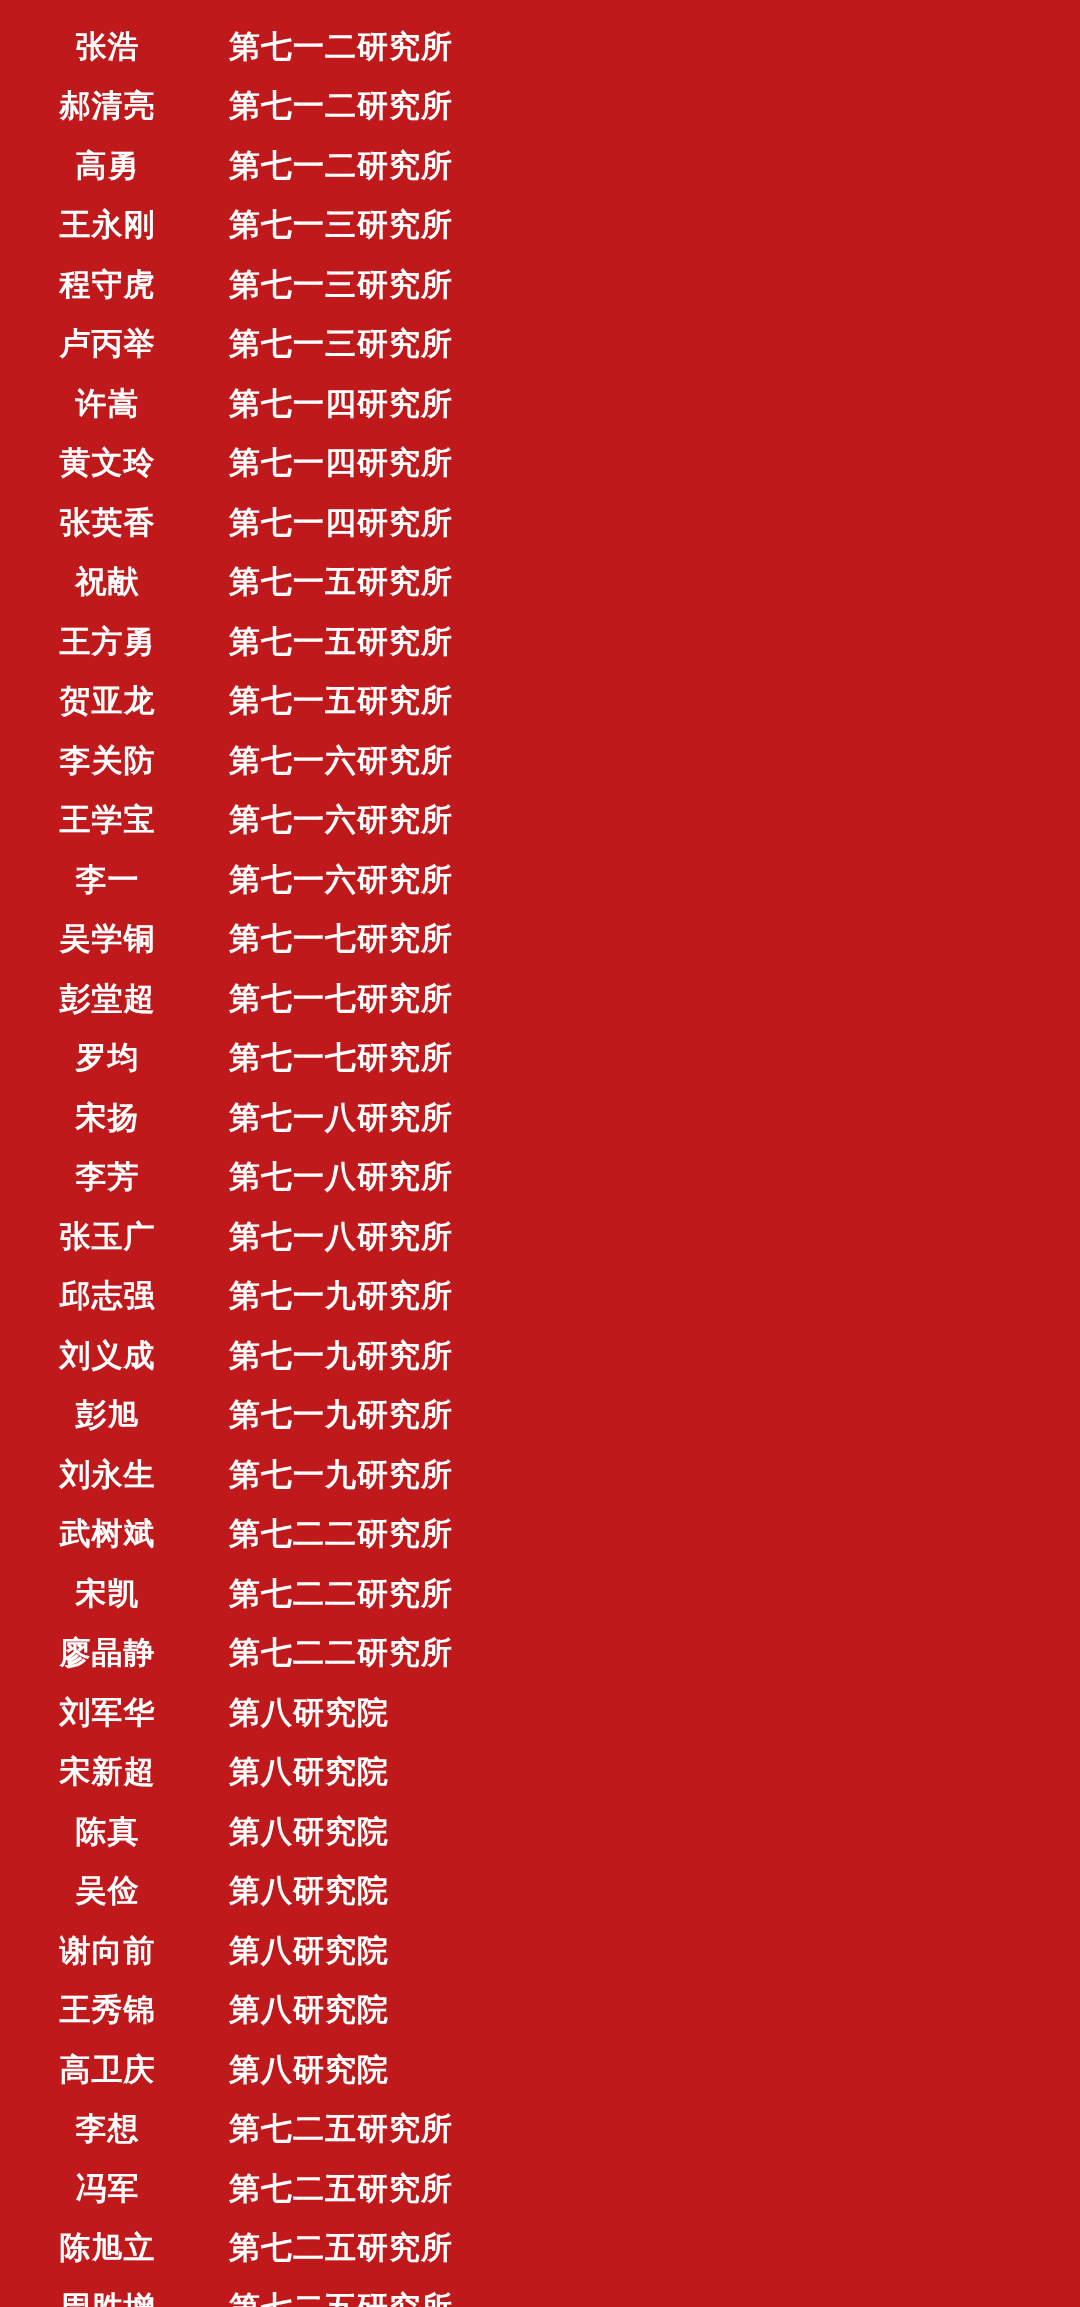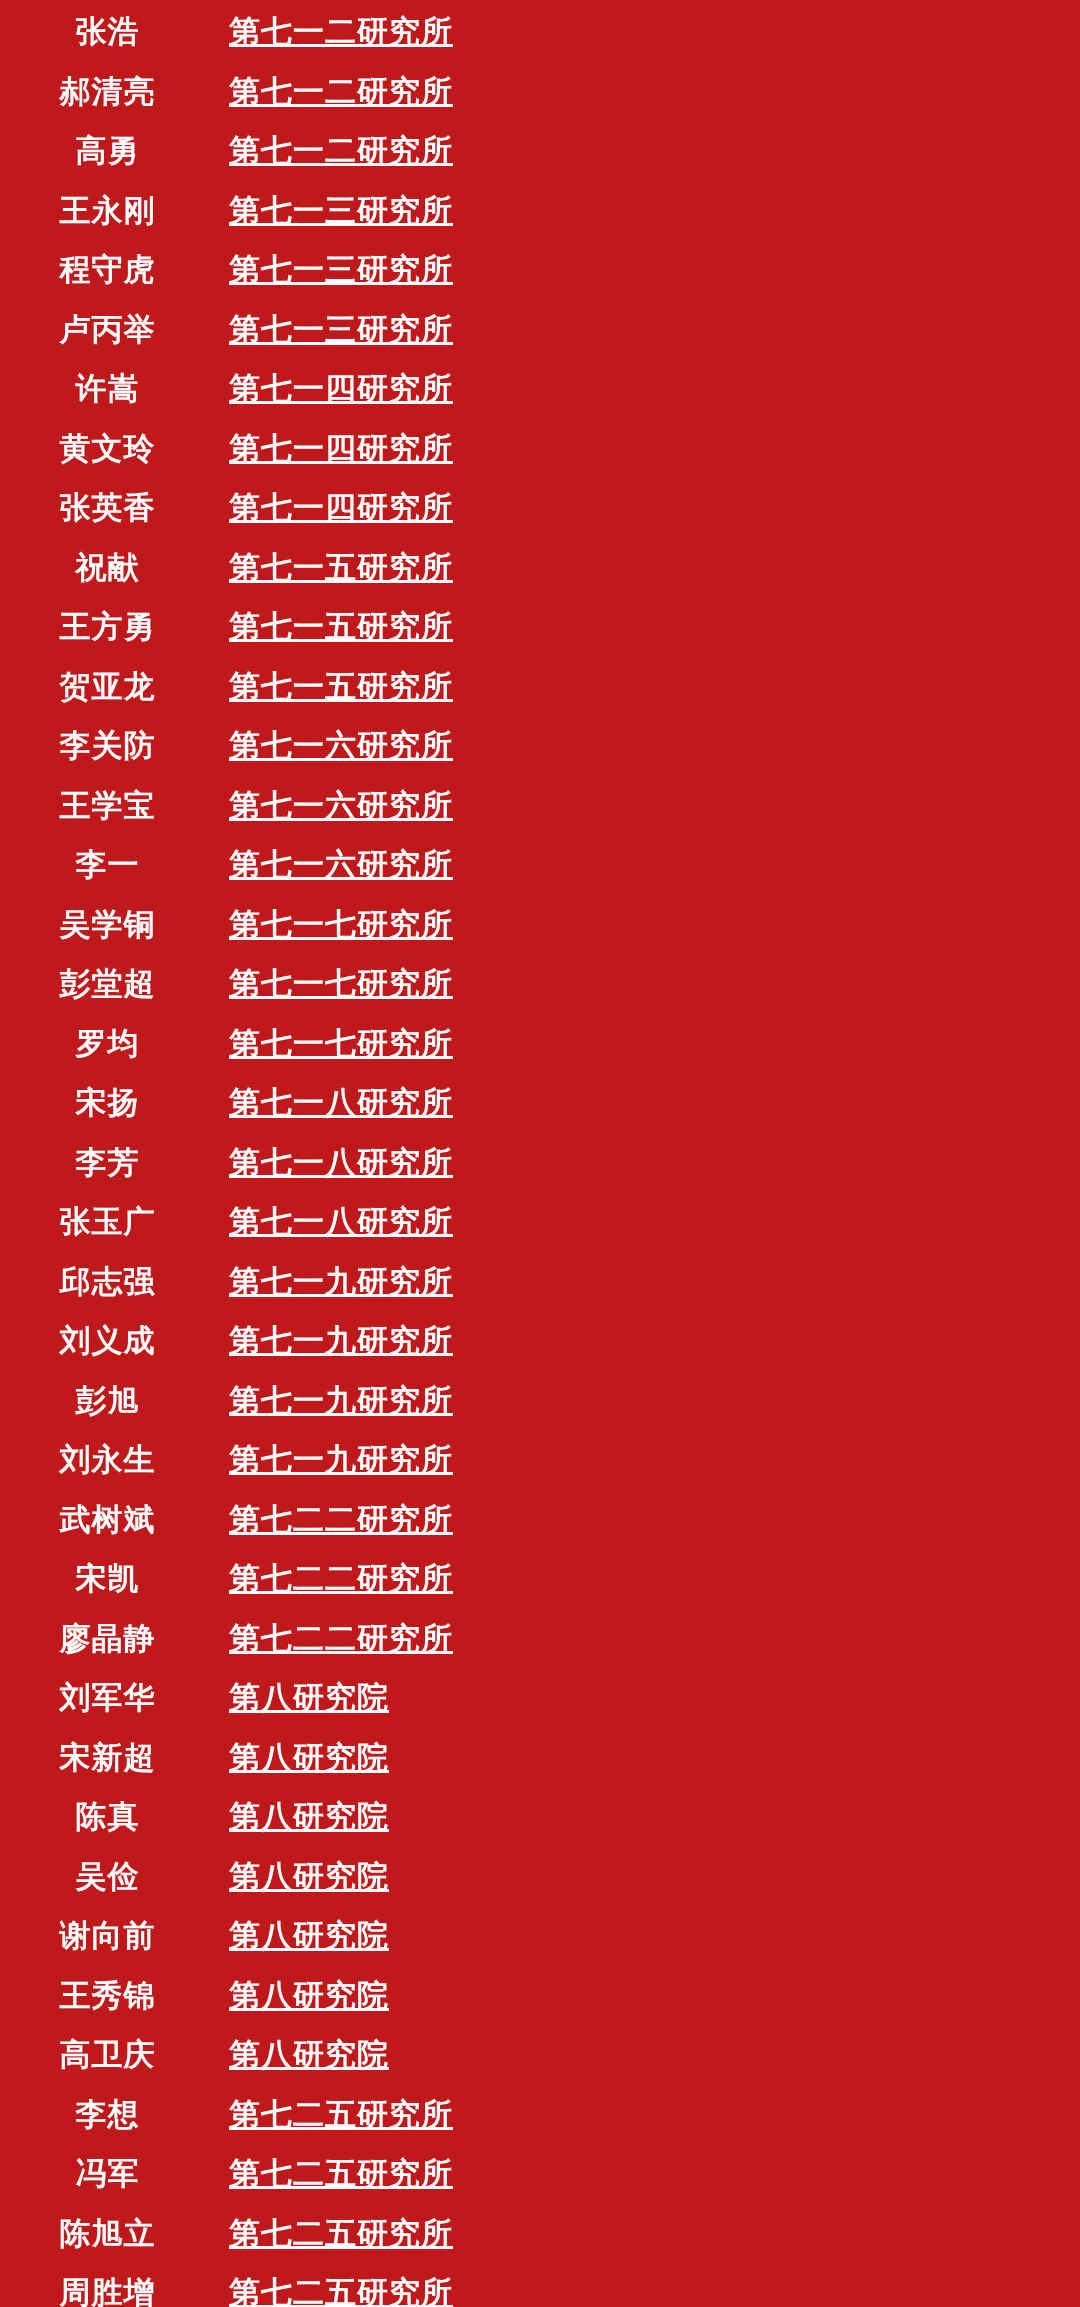--- a/index.html
+++ b/index.html
@@ -19,21 +19,21 @@
     background: #c0191c;
     position: relative;
     box-sizing: border-box;
     padding-top: 2px;
   }
   .list {
     display: block;
   }
   .row {
     display: flex;
-    align-items: center;
+    align-items: flex-end;
     height: 59.5px;
     box-sizing: border-box;
   }
   .name {
     width: 215px;
     min-width: 215px;
     text-align: center;
     color: #ffffff;
     font-size: 31px;
     font-weight: bold;
@@ -42,21 +42,20 @@
     white-space: nowrap;
   }
   .org {
     color: #ffffff;
     font-size: 31px;
     font-weight: bold;
     letter-spacing: 1px;
     line-height: 1;
     white-space: nowrap;
     padding-left: 14px;
-    text-decoration: underline;
   }
 </style>
 </head>
 <body>
 
 <div class="page">
   <div class="list" id="roster-list">
       <div class="row">
         <div class="name">张浩</div>
         <div class="org">第七一二研究所</div>

